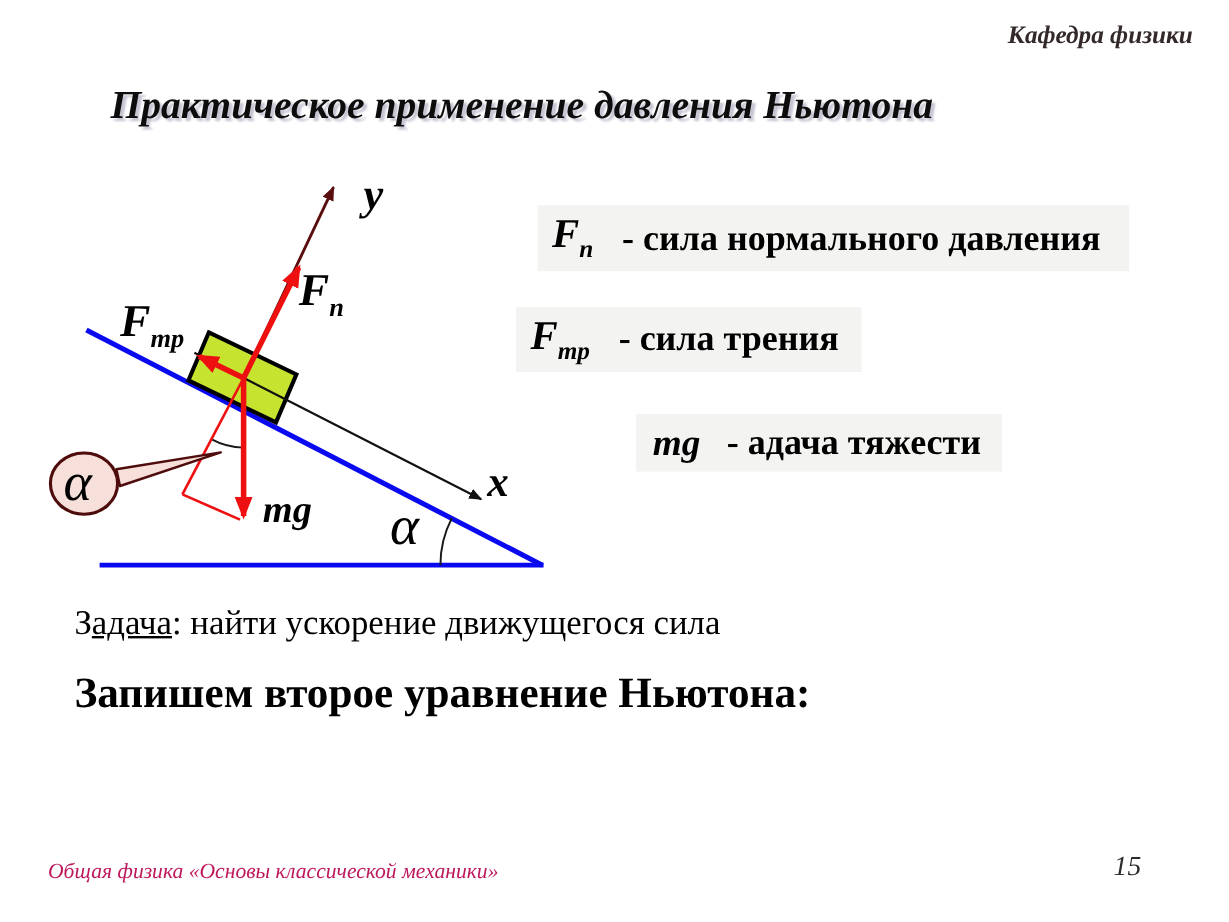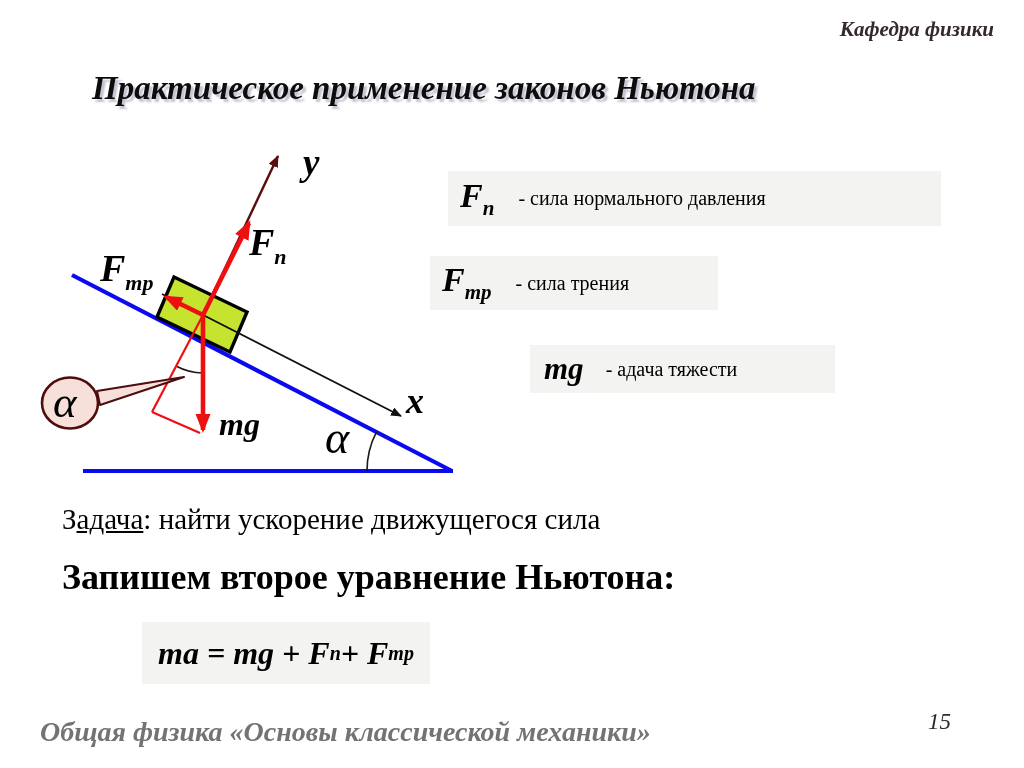--- a/index.html
+++ b/index.html
@@ -25,46 +25,46 @@
   .dsub{font-size:22px;font-weight:bold;font-style:italic;vertical-align:-9px;}
 
   
   .legend-box{position:absolute;background:#f3f3f1;display:flex;align-items:center;}
   .legend-1{left:448px;top:171px;width:493px;height:55px;padding-left:12px;box-sizing:border-box;}
   .legend-2{left:430px;top:256px;width:288px;height:54px;padding-left:12px;box-sizing:border-box;}
   .legend-3{left:530px;top:345px;width:305px;height:48px;padding-left:14px;box-sizing:border-box;}
   .fsym{font-size:34px;font-weight:bold;font-style:italic;margin-right:24px;}
   .fsym .lsub{font-size:21px;font-weight:bold;font-style:italic;vertical-align:-8px;}
   .mgsym{font-size:31px;font-weight:bold;font-style:italic;margin-right:22px;}
-  .ltext{font-size:20px;}
+  .ltext{font-size:30px;font-weight:bold;}
 
   
   .task-line{left:62px;top:503px;font-size:29px;}
   .task-underline{text-decoration:underline;margin-top:16px;}
   .newton-line{left:62px;top:556px;font-size:36px;font-weight:bold;}
 
   
   .eq-box{left:142px;top:622px;width:288px;height:62px;background:#f3f3f1;
           display:flex;align-items:center;justify-content:center;
           font-size:32px;font-weight:bold;font-style:italic;}
   .eq-box .esub{font-size:20px;font-weight:bold;font-style:italic;vertical-align:-9px;}
   .eq-caption{left:462px;top:616px;width:464px;height:46px;background:#f3f3f1;
           display:flex;align-items:center;padding-left:16px;box-sizing:border-box;font-size:29px;}
 
   
-  .footer-course{left:40px;top:716px;font-size:28px;font-weight:bold;font-style:italic;color:#737373;}
+  .footer-course{left:40px;top:716px;font-size:18px;font-weight:normal;font-style:italic;color:#be185d;}
   .footer-page{left:928px;top:709px;font-size:23px;font-style:italic;color:#2c2c2c;}
 </style>
 </head>
 <body>
 
 <div class="slide">
 
   <div class="abs dept">Кафедра физики</div>
-  <div class="abs title">Практическое применение законов Ньютона</div>
+  <div class="abs title">Практическое применение давления Ньютона</div>
 
   <svg class="diagram" viewBox="0 0 1024 768">
     <defs>
       <marker id="mRed" markerUnits="userSpaceOnUse" markerWidth="22" markerHeight="18" refX="16" refY="7.5" orient="auto">
         <path d="M0,0 L19,7.5 L0,15 Z" fill="#ee1010"></path>
       </marker>
       <marker id="mMaroon" markerUnits="userSpaceOnUse" markerWidth="16" markerHeight="12" refX="11" refY="5" orient="auto">
         <path d="M0,0 L12,5 L0,10 Z" fill="#5a0e0e"></path>
       </marker>
       <marker id="mBlack" markerUnits="userSpaceOnUse" markerWidth="14" markerHeight="11" refX="10" refY="4.5" orient="auto">
@@ -113,23 +113,17 @@
     <span class="ltext">- сила трения</span>
   </div>
   <div class="legend-box legend-3">
     <span class="mgsym">mg</span>
     <span class="ltext">- адача тяжести</span>
   </div>
 
   <div class="abs task-line"><span>З</span><span class="task-underline">адача</span><span>: найти ускорение движущегося сила</span></div>
   <div class="abs newton-line">Запишем второе уравнение Ньютона:</div>
 
-  <div class="abs eq-box">
-      <span>ma = mg + F</span>
-      <span class="esub">n</span>
-      <span> + F</span>
-      <span class="esub">тр</span>
-    </div>
 
   <div class="abs footer-course">Общая физика «Основы классической механики»</div>
   <div class="abs footer-page">15</div>
 
 </div>
 
 </body></html>

